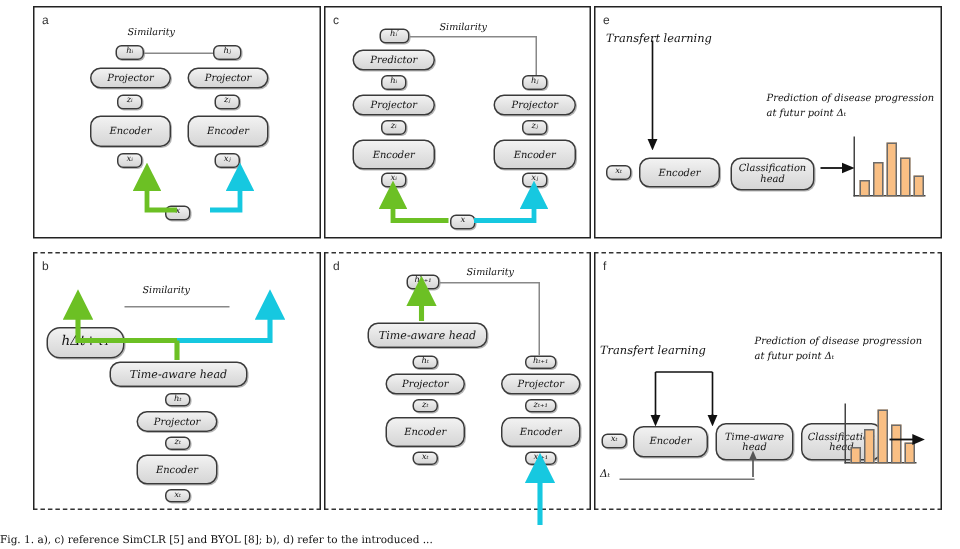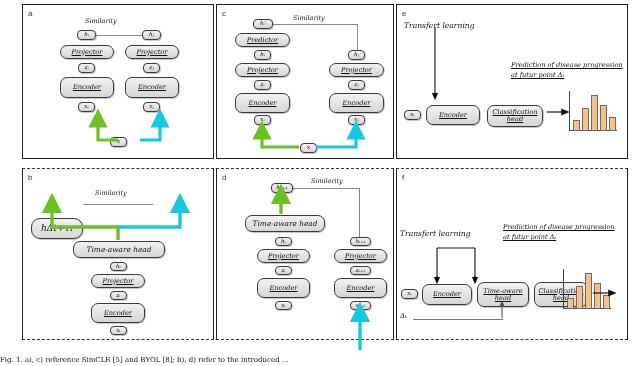--- a/index.html
+++ b/index.html
@@ -11,28 +11,28 @@
   .panel.dash{border-top:1.4px dashed #333;border-bottom:1.4px dashed #333;}
   .plabel{position:absolute;font-family:"Liberation Sans",sans-serif;font-size:8px;color:#333;}
 
   
   .node{position:absolute;box-sizing:border-box;border:1.1px solid #3a3a3a;border-radius:7px;
         background:linear-gradient(180deg,#f2f2f2 0%,#e2e2e2 55%,#d6d6d6 100%);
         display:flex;align-items:center;justify-content:center;text-align:center;
         font-style:italic;line-height:1.02;color:#111;
         box-shadow:0.7px 0.7px 0 rgba(90,90,90,.45);}
   .small{border-radius:4px;font-size:5.6px;}
-  .mid{font-size:6.6px;text-decoration:underline;}
+  .mid{font-size:6.6px;}
   .big{font-size:7.4px;font-style:italic;}
   .pill{border-radius:9px;margin-top:24px;}
 
   .lbl{position:absolute;font-style:italic;color:#111;}
   .simlab{font-size:6.4px;}
   .ttl{font-size:7.6px;}
-  .cap{font-size:6.6px;line-height:1.25;text-decoration:underline;}
+  .cap{font-size:6.6px;line-height:1.25;}
 
   .ln{position:absolute;background:#555;}
   .hz{height:1px;}
   .vt{width:1px;}
 
   svg.ov{position:absolute;left:0;top:0;width:640px;height:366px;pointer-events:none;}
 
   .bars{position:absolute;}
   .bar{position:absolute;bottom:0;background:#f9bf84;border:0.8px solid #6b6b6b;box-sizing:border-box;}
   .axis{position:absolute;background:#444;}

